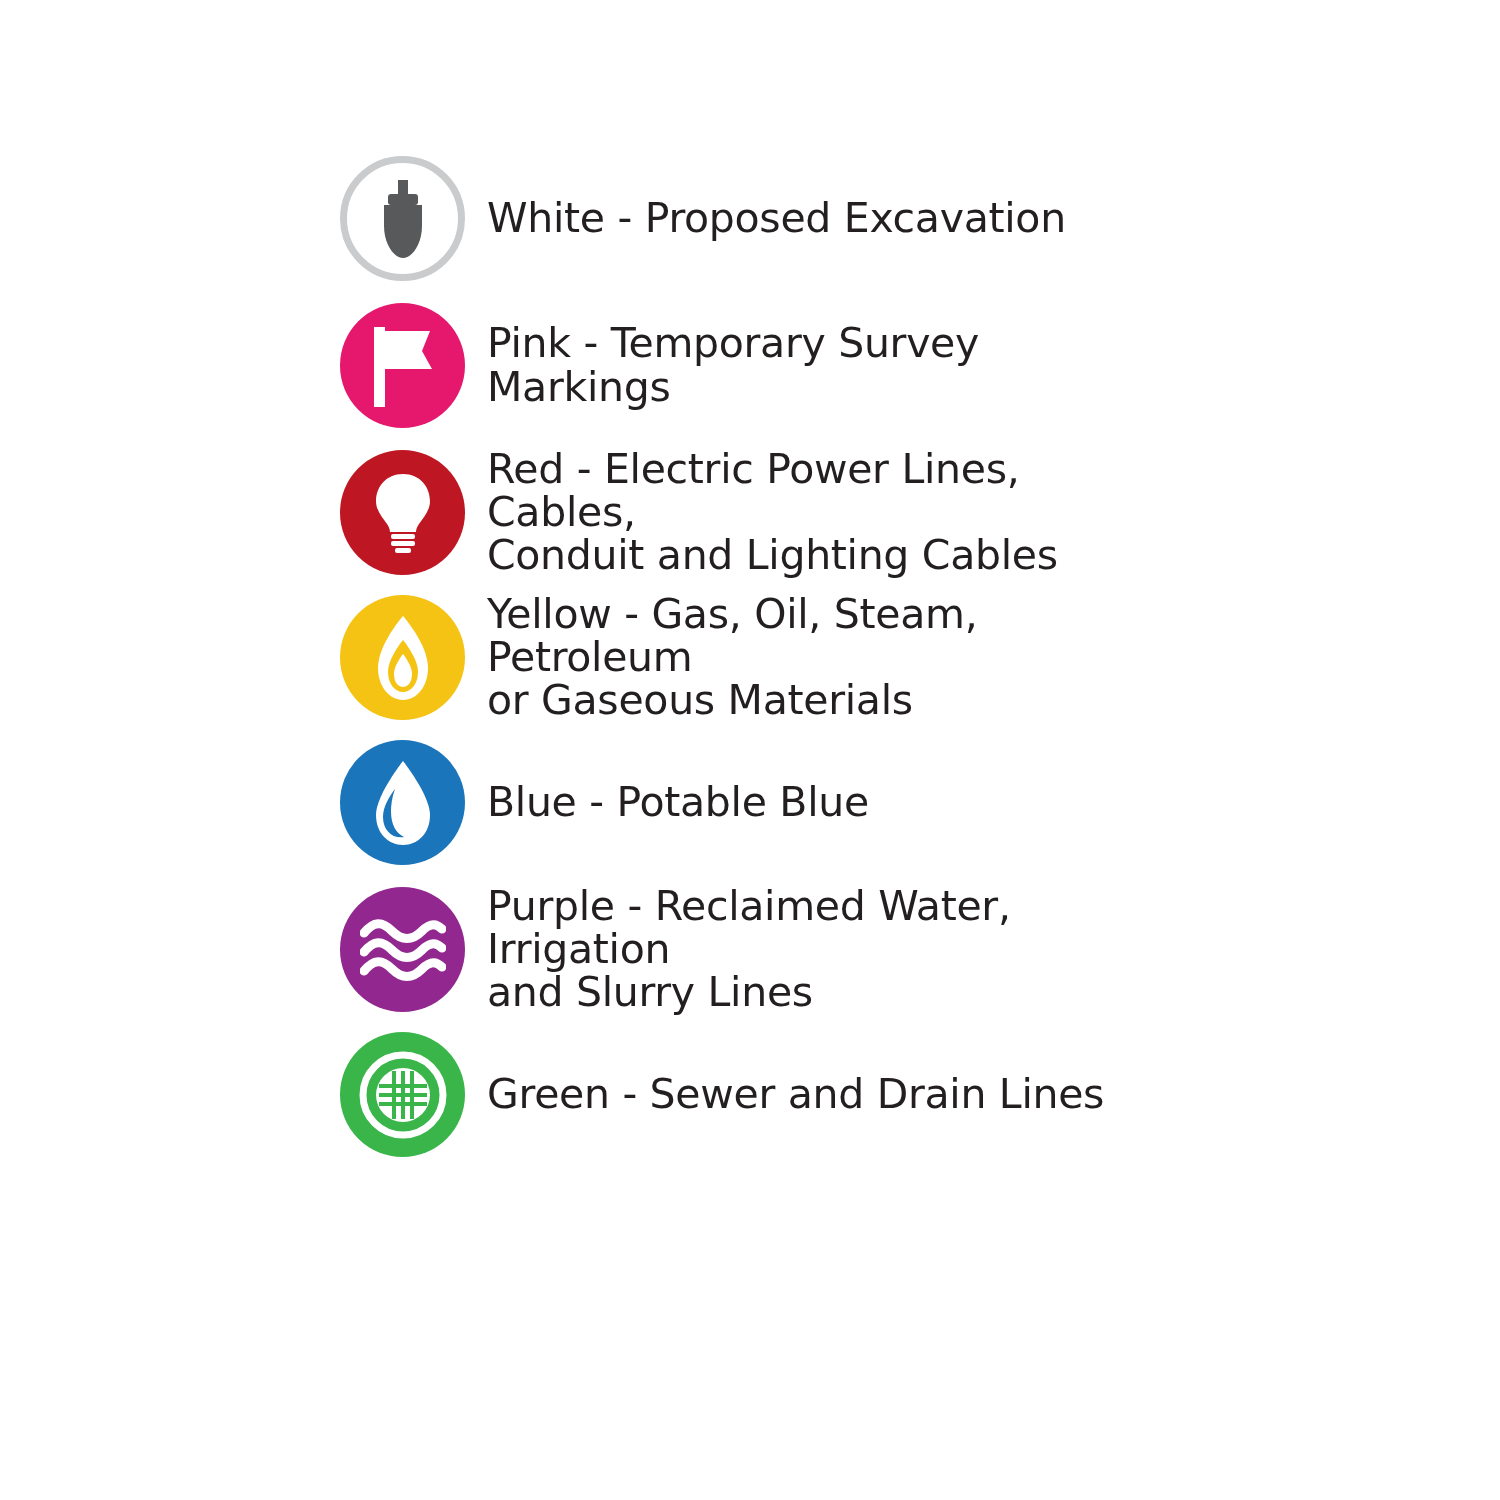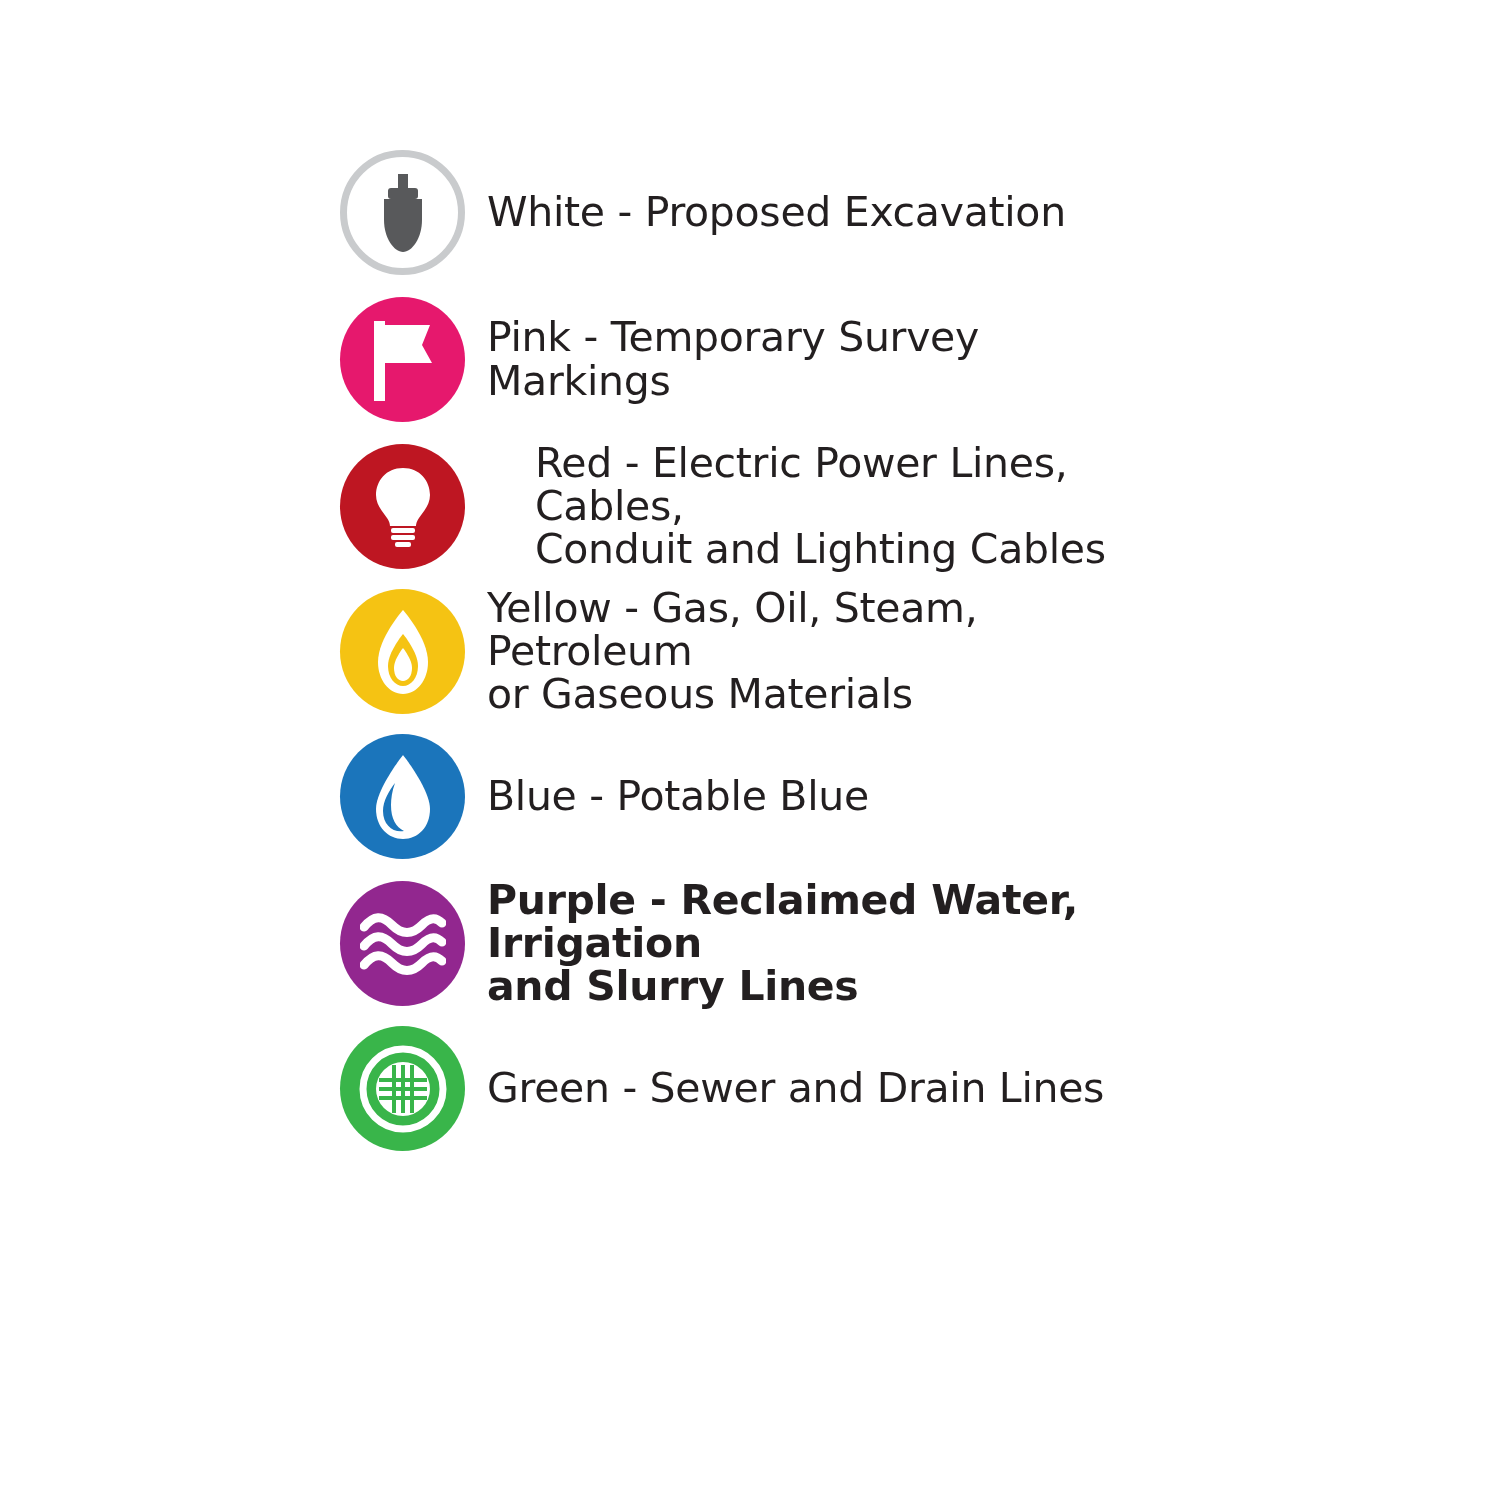--- a/index.html
+++ b/index.html
@@ -9,21 +9,21 @@
   }
   body {
     width: 1500px;
     height: 1500px;
     font-family: "DejaVu Sans", "Liberation Sans", sans-serif;
     overflow: hidden;
   }
   .legend {
     position: absolute;
     left: 340px;
-    top: 150px;
+    top: 156px;
     width: 800px;
   }
   .legend-row {
     display: flex;
     align-items: center;
     margin-bottom: 26px;
     min-height: 120px;
   }
   .icon-badge {
     flex: 0 0 auto;
@@ -43,25 +43,25 @@
     font-size: 41px;
     line-height: 1.05;
     color: #231f20;
     letter-spacing: -0.3px;
     white-space: pre-line;
     font-family: "DejaVu Sans", "Liberation Sans", sans-serif;
   }
   
   #row-white { margin-bottom: 22px; }
   #row-pink { margin-bottom: 20px; }
-  #row-red { margin-bottom: 16px; gap: 48px; }
+  #row-red { margin-bottom: 16px; }
   #row-yellow { margin-bottom: 18px; }
   #row-orange { margin-bottom: 18px; }
   #row-blue { margin-bottom: 20px; }
-  #row-purple { margin-bottom: 18px; font-weight: bold; }
+  #row-purple { margin-bottom: 18px; }
   #row-green { margin-bottom: 0; }
 </style>
 </head>
 <body>
 
 <div class="legend">
 
   <div class="legend-row" id="row-white">
     <div class="icon-badge" style="background:#ffffff; border:7px solid #c9cbcd; box-sizing:border-box;">
       <span>

